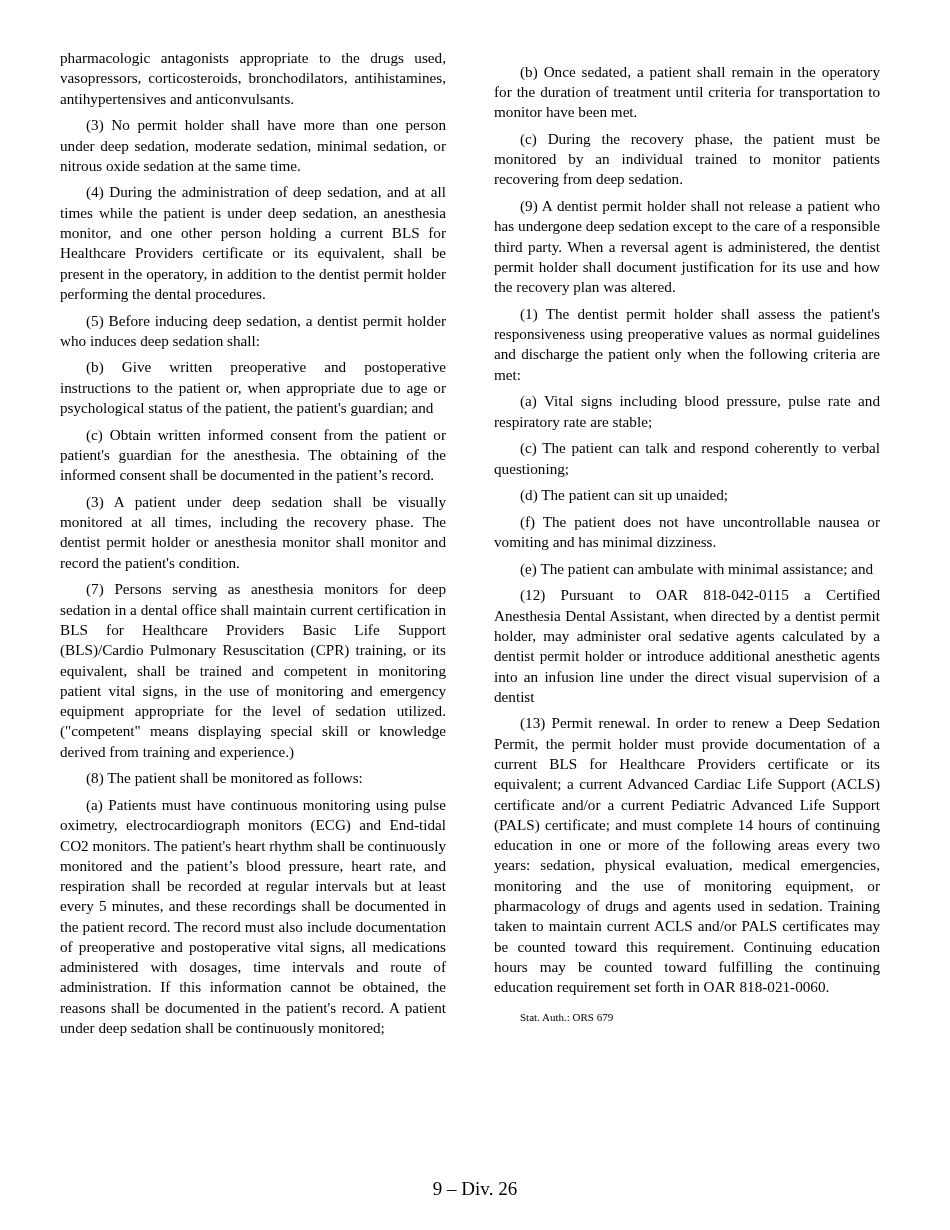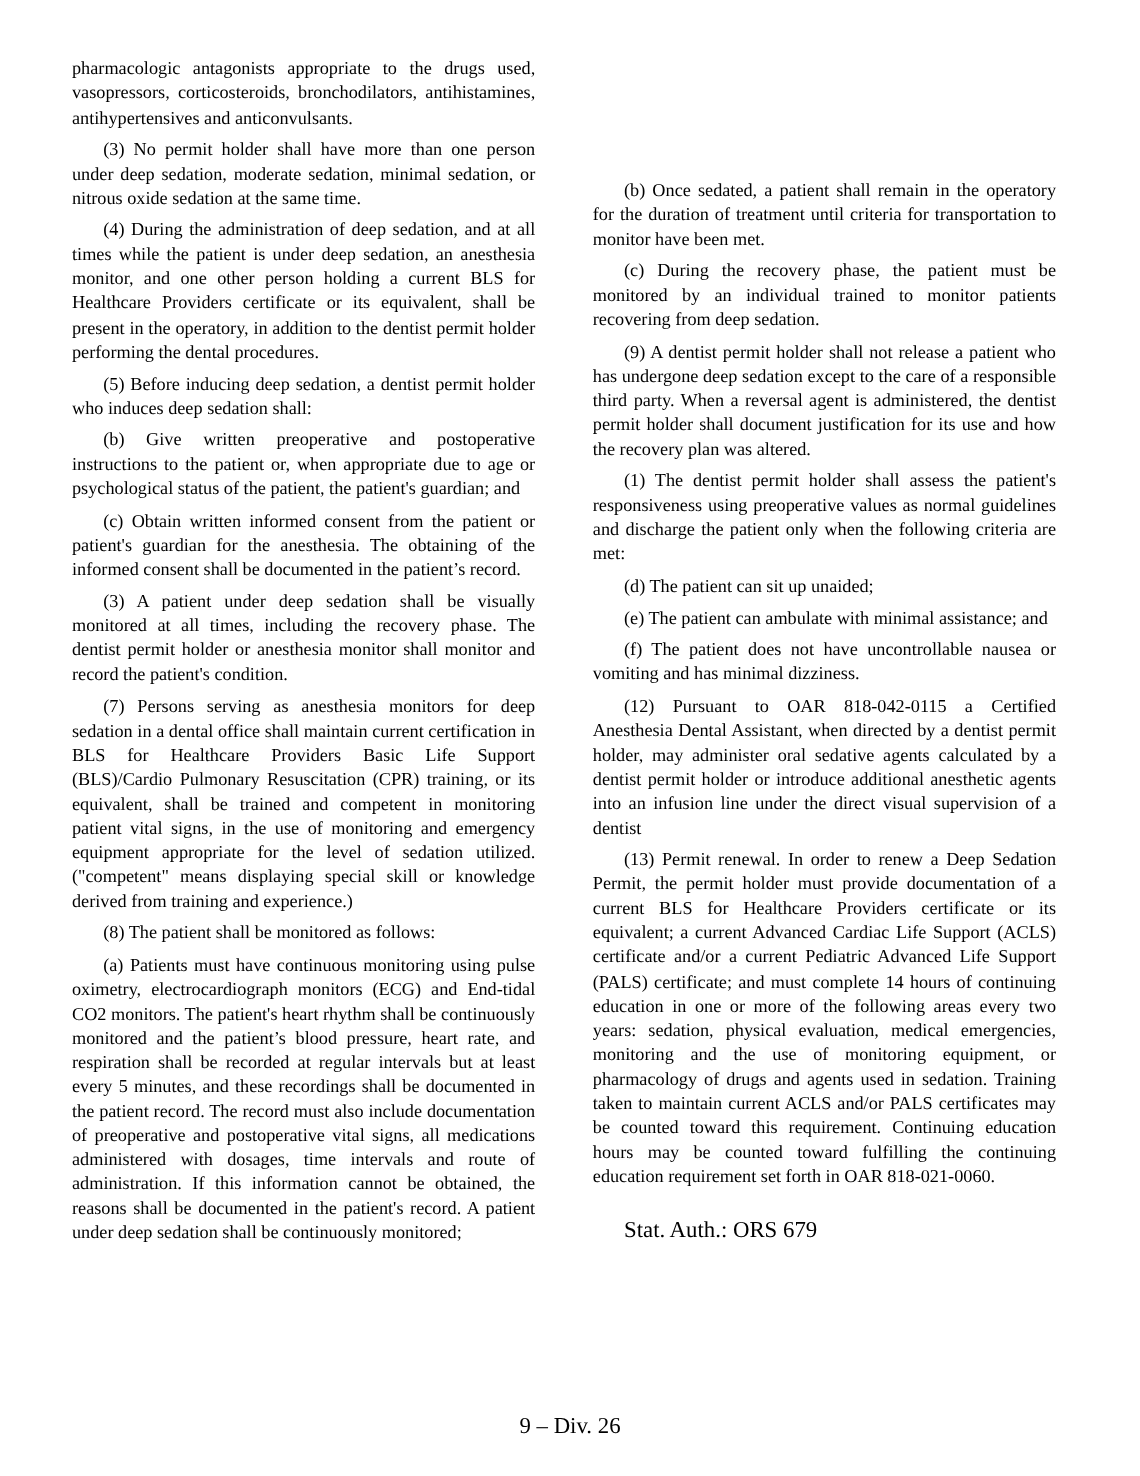--- a/index.html
+++ b/index.html
@@ -17,21 +17,21 @@
     position: relative;
     width: 950px;
     height: 1230px;
     box-sizing: border-box;
     padding: 48px 60px 0 60px;
   }
   .columns {
     display: flex;
     flex-direction: row;
     gap: 48px;
-    align-items: flex-end;
+    align-items: center;
   }
   .col {
     width: 386px;
     box-sizing: border-box;
   }
   p {
     margin: 0;
     font-size: 15.2px;
     line-height: 1.335;
     text-align: justify;
@@ -40,21 +40,21 @@
     hyphens: none;
   }
   p.noindent {
     text-indent: 0;
   }
   p + p {
     margin-top: 0.42em;
   }
   .stat-auth {
     margin-top: 1.15em;
-    font-size: 19px;
+    font-size: 11px;
     text-indent: 0;
     text-align: left;
     padding-left: 26px;
   }
   .footer {
     position: absolute;
     left: 0;
     right: 0;
     bottom: 30px;
     text-align: center;
@@ -79,23 +79,25 @@
       <p>(7) Persons serving as anesthesia monitors for deep sedation in a dental office shall maintain current certification in BLS for Healthcare Providers Basic Life Support (BLS)/Cardio Pulmonary Resuscitation (CPR) training, or its equivalent, shall be trained and competent in monitoring patient vital signs, in the use of monitoring and emergency equipment appropriate for the level of sedation utilized. ("competent" means displaying special skill or knowledge derived from training and experience.)</p>
       <p>(8) The patient shall be monitored as follows:</p>
       <p>(a) Patients must have continuous monitoring using pulse oximetry, electrocardiograph monitors (ECG) and End-tidal CO2 monitors. The patient's heart rhythm shall be continuously monitored and the patient’s blood pressure, heart rate, and respiration shall be recorded at regular intervals but at least every 5 minutes, and these recordings shall be documented in the patient record. The record must also include documentation of preoperative and postoperative vital signs, all medications administered with dosages, time intervals and route of administration. If this information cannot be obtained, the reasons shall be documented in the patient's record. A patient under deep sedation shall be continuously monitored;</p>
     </div>
 
     <div class="col">
       <p>(b) Once sedated, a patient shall remain in the operatory for the duration of treatment until criteria for transportation to monitor have been met.</p>
       <p>(c) During the recovery phase, the patient must be monitored by an individual trained to monitor patients recovering from deep sedation.</p>
       <p>(9) A dentist permit holder shall not release a patient who has undergone deep sedation except to the care of a responsible third party. When a reversal agent is administered, the dentist permit holder shall document justification for its use and how the recovery plan was altered.</p>
       <p>(1) The dentist permit holder shall assess the patient's responsiveness using preoperative values as normal guidelines and discharge the patient only when the following criteria are met:</p>
+      <p>(a) Vital signs including blood pressure, pulse rate and respiratory rate are stable;</p>
+      <p>(c) The patient can talk and respond coherently to verbal questioning;</p>
       <p>(d) The patient can sit up unaided;</p>
+      <p>(f) The patient does not have uncontrollable nausea or vomiting and has minimal dizziness.</p>
       <p>(e) The patient can ambulate with minimal assistance; and</p>
-      <p>(f) The patient does not have uncontrollable nausea or vomiting and has minimal dizziness.</p>
       <p>(12) Pursuant to OAR 818-042-0115 a Certified Anesthesia Dental Assistant, when directed by a dentist permit holder, may administer oral sedative agents calculated by a dentist permit holder or introduce additional anesthetic agents into an infusion line under the direct visual supervision of a dentist</p>
       <p>(13) Permit renewal. In order to renew a Deep Sedation Permit, the permit holder must provide documentation of a current BLS for Healthcare Providers certificate or its equivalent; a current Advanced Cardiac Life Support (ACLS) certificate and/or a current Pediatric Advanced Life Support (PALS) certificate; and must complete 14 hours of continuing education in one or more of the following areas every two years: sedation, physical evaluation, medical emergencies, monitoring and the use of monitoring equipment, or pharmacology of drugs and agents used in sedation. Training taken to maintain current ACLS and/or PALS certificates may be counted toward this requirement. Continuing education hours may be counted toward fulfilling the continuing education requirement set forth in OAR 818-021-0060.</p>
       <p class="stat-auth">Stat. Auth.: ORS 679</p>
     </div>
 
   </div>
 
   <div class="footer">9 – Div. 26</div>
 </div>
 

